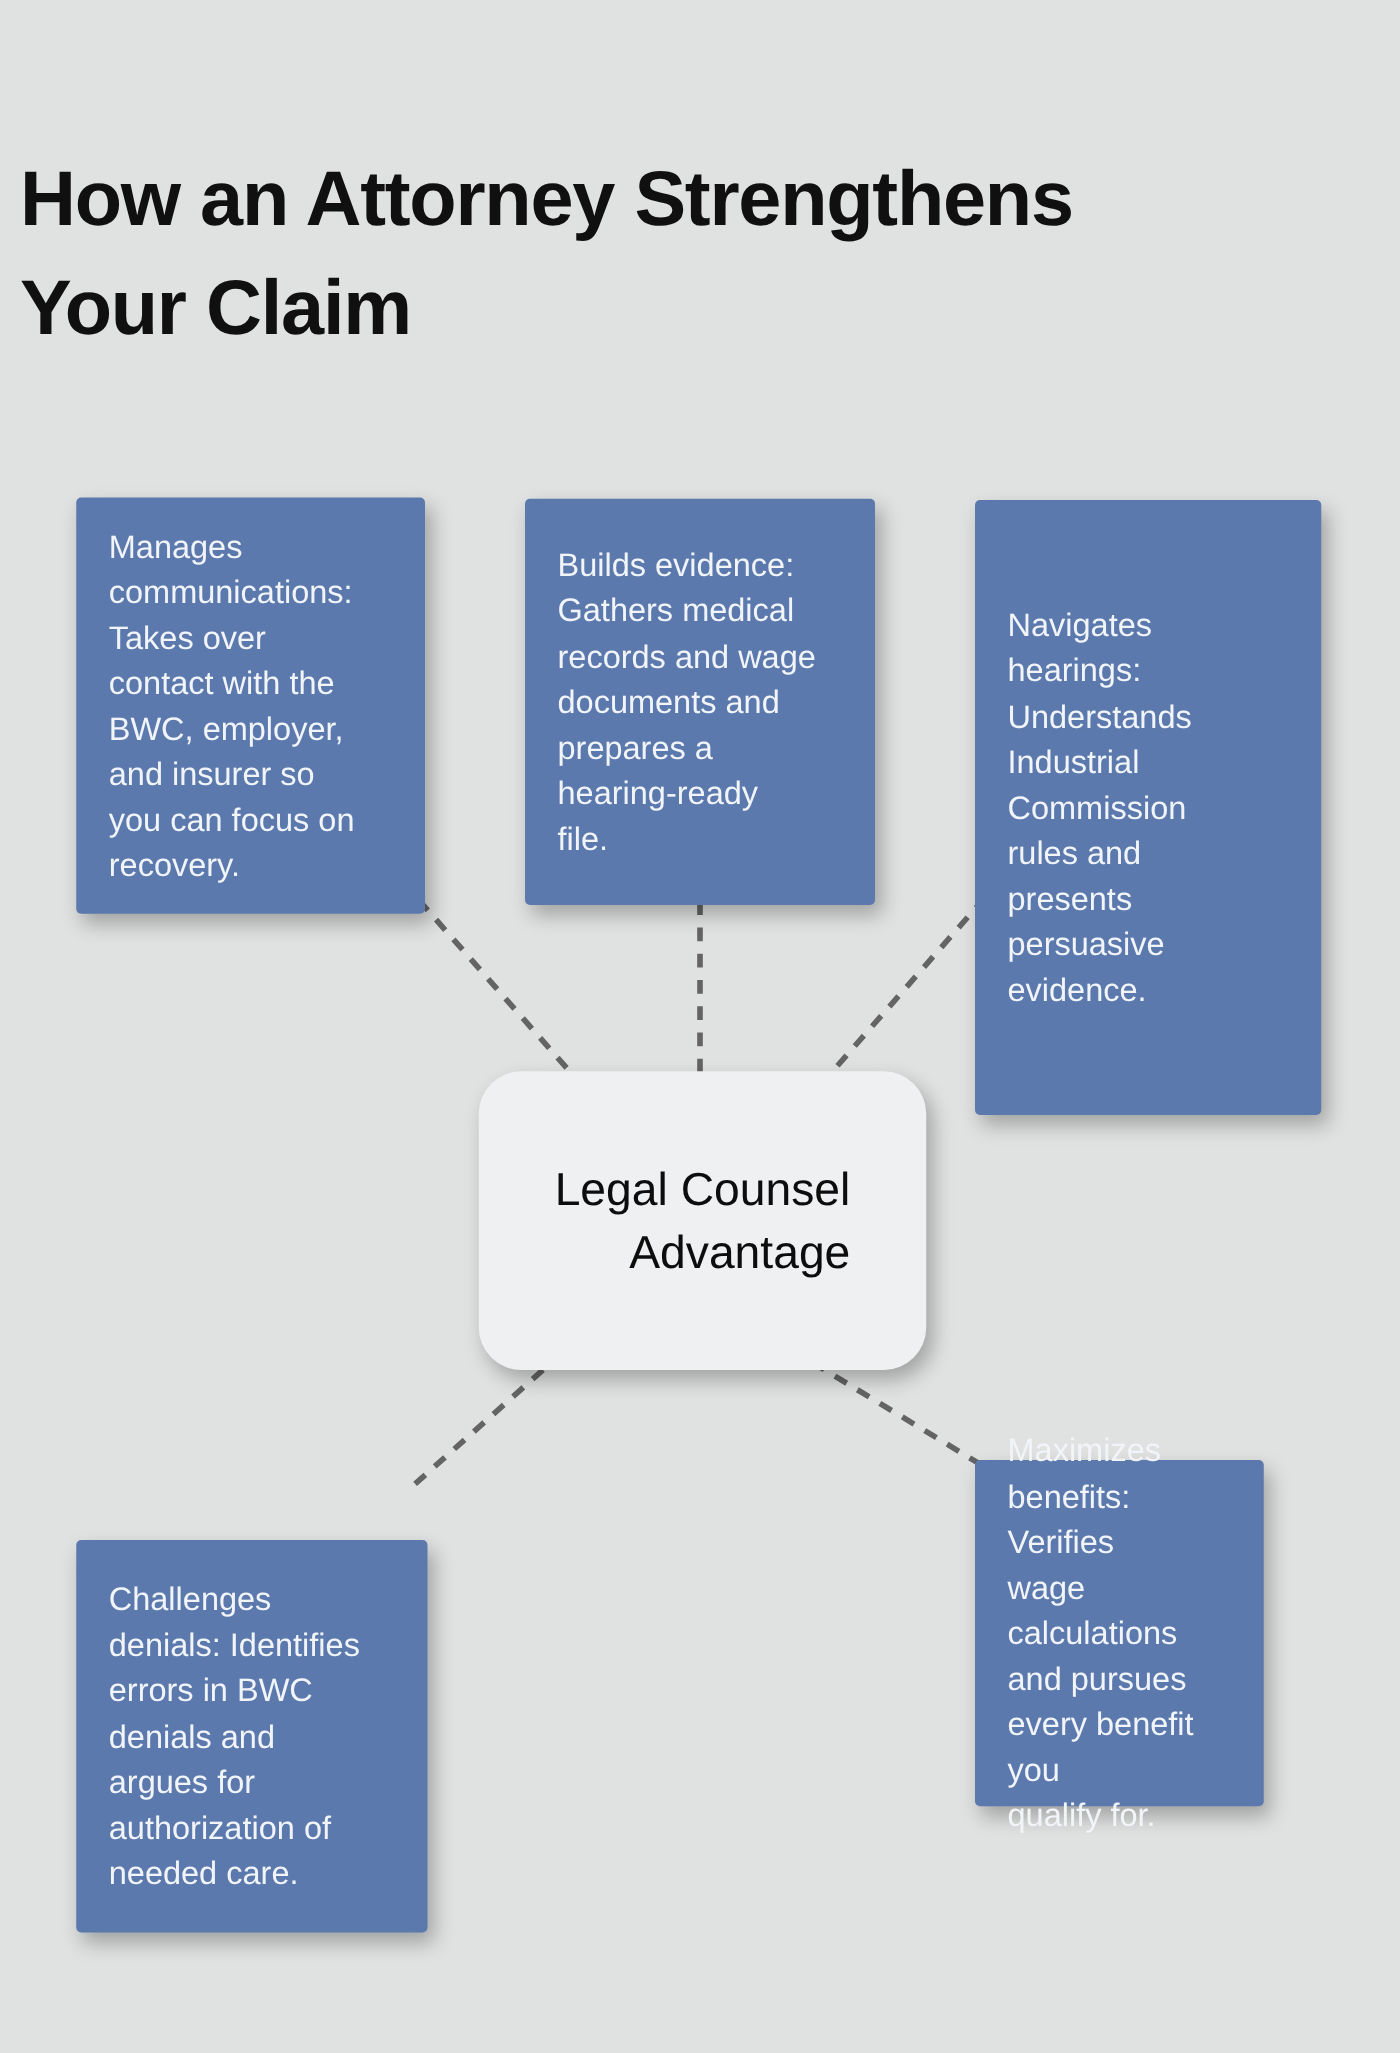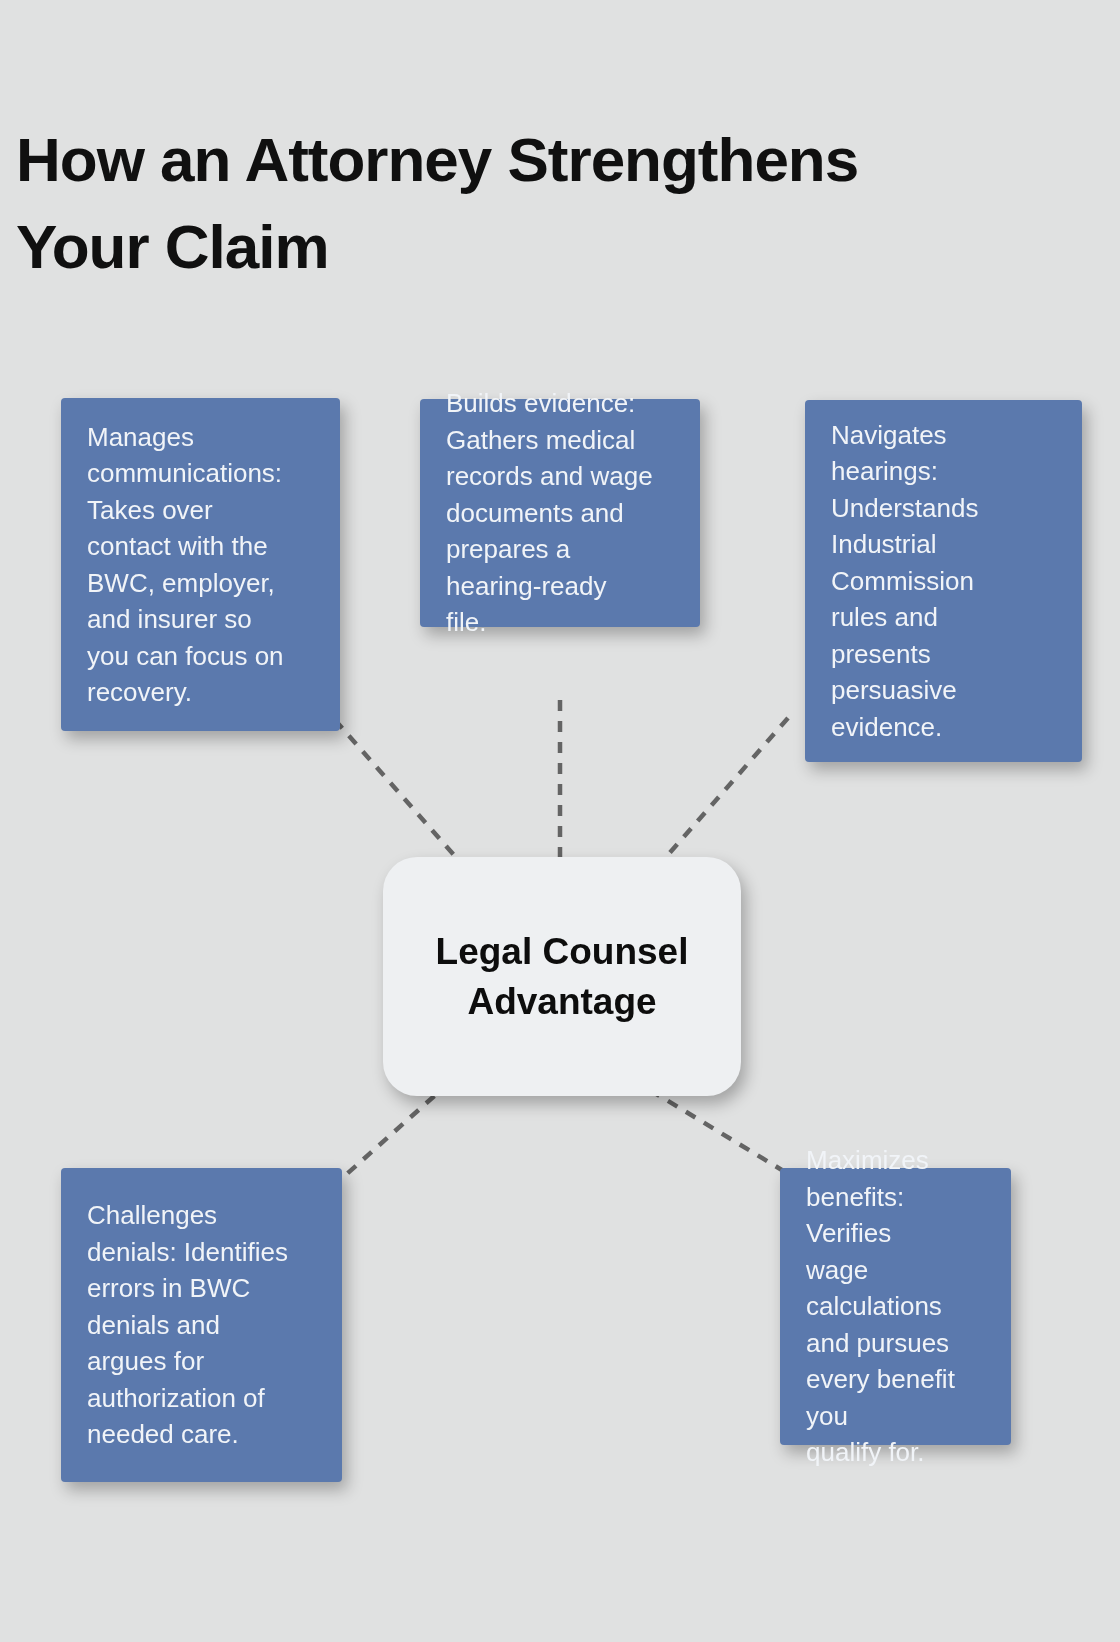--- a/index.html
+++ b/index.html
@@ -66,27 +66,28 @@
   .node.center {
     background: var(--center-fill);
     color: var(--center-text);
     border-radius: 34px;
     justify-content: center;
     text-align: center;
   }
   .center-text {
     font-size: 37px;
     line-height: 50px;
-    font-weight: bold;
+    font-weight: normal;
     white-space: pre-line;
+    text-align: right;
   }
   .pos-tl { left: 61px;  top: 398px;  width: 279px; height: 333px; }
-  .pos-tm { left: 420px; top: 399px;  width: 280px; height: 228px; }
-  .pos-tr { left: 780px; top: 400px;  width: 277px; height: 362px; margin-left: 25px; }
-  .pos-bl { left: 61px;  top: 1168px; width: 281px; height: 314px; }
+  .pos-tm { left: 420px; top: 399px;  width: 280px; height: 325px; }
+  .pos-tr { left: 780px; top: 400px;  width: 277px; height: 492px; }
+  .pos-bl { left: 61px;  top: 1232px; width: 281px; height: 314px; }
   .pos-br { left: 780px; top: 1168px; width: 231px; height: 277px; }
   .pos-center { left: 383px; top: 857px; width: 358px; height: 239px; }
 </style>
 </head>
 <body>
 
 <h1 class="title">How an Attorney Strengthens
 Your Claim</h1>
 
 <svg class="connectors" viewBox="0 0 1120 1642" xmlns="http://www.w3.org/2000/svg">

